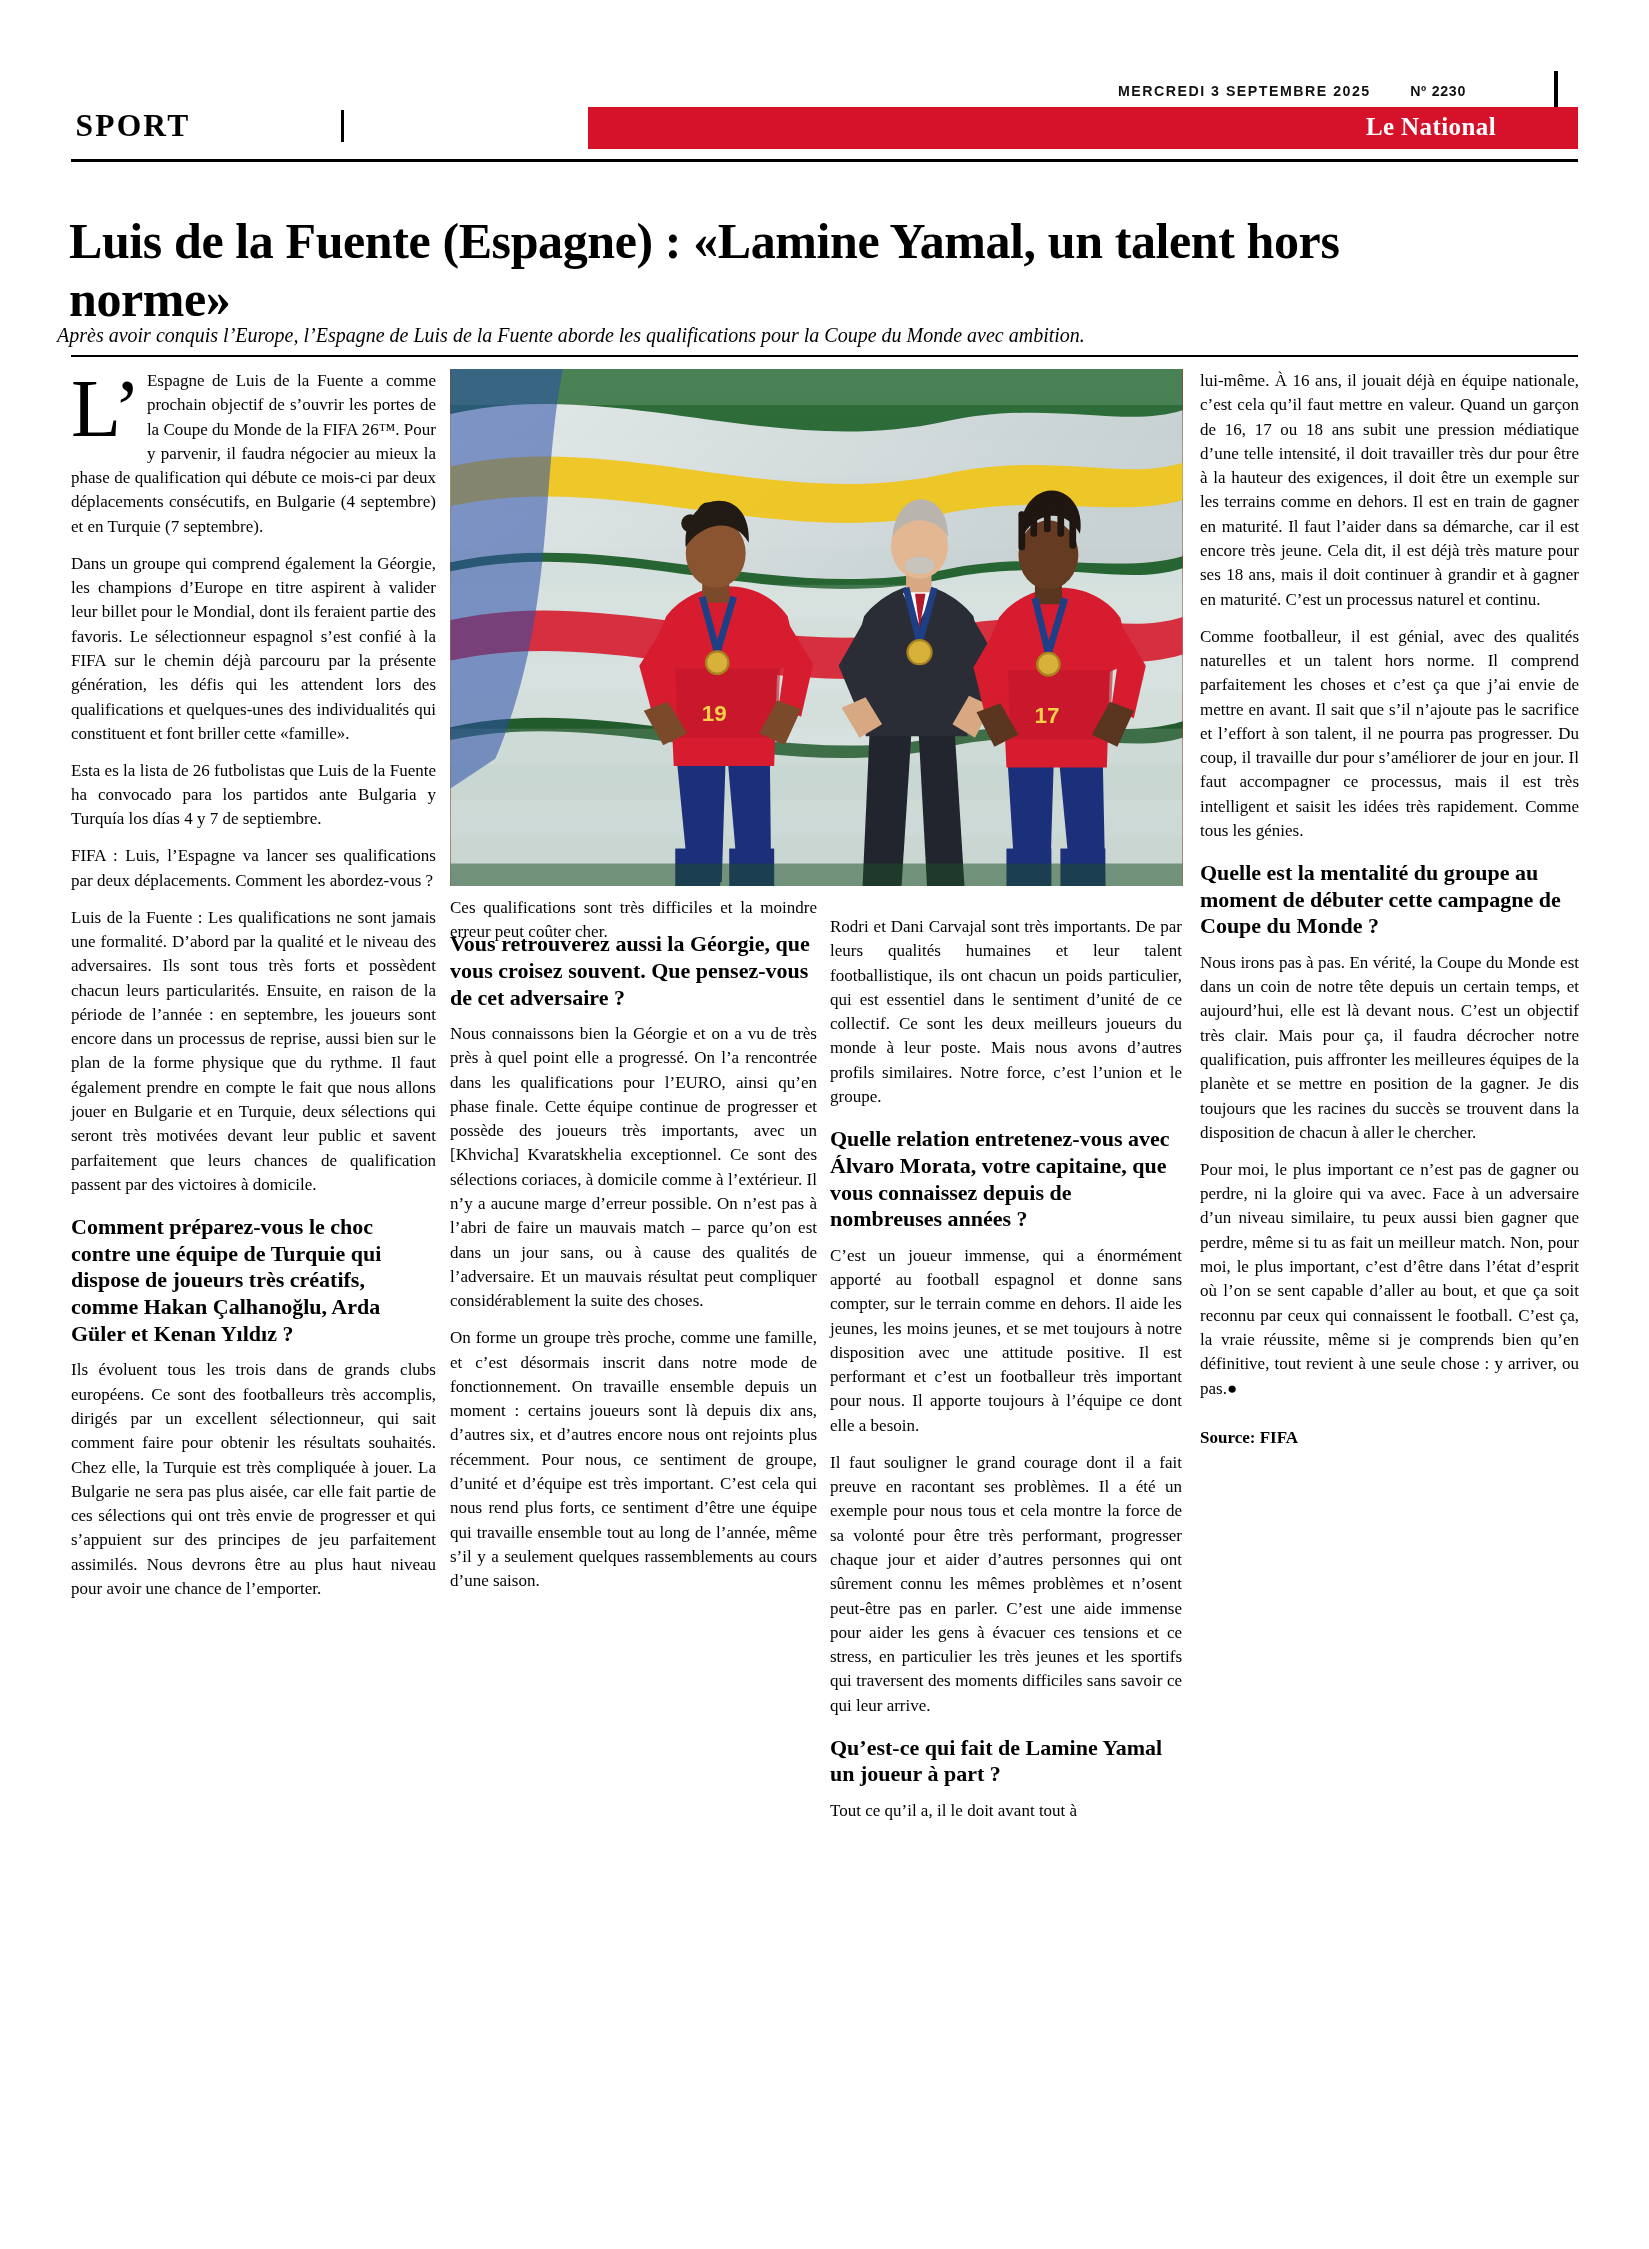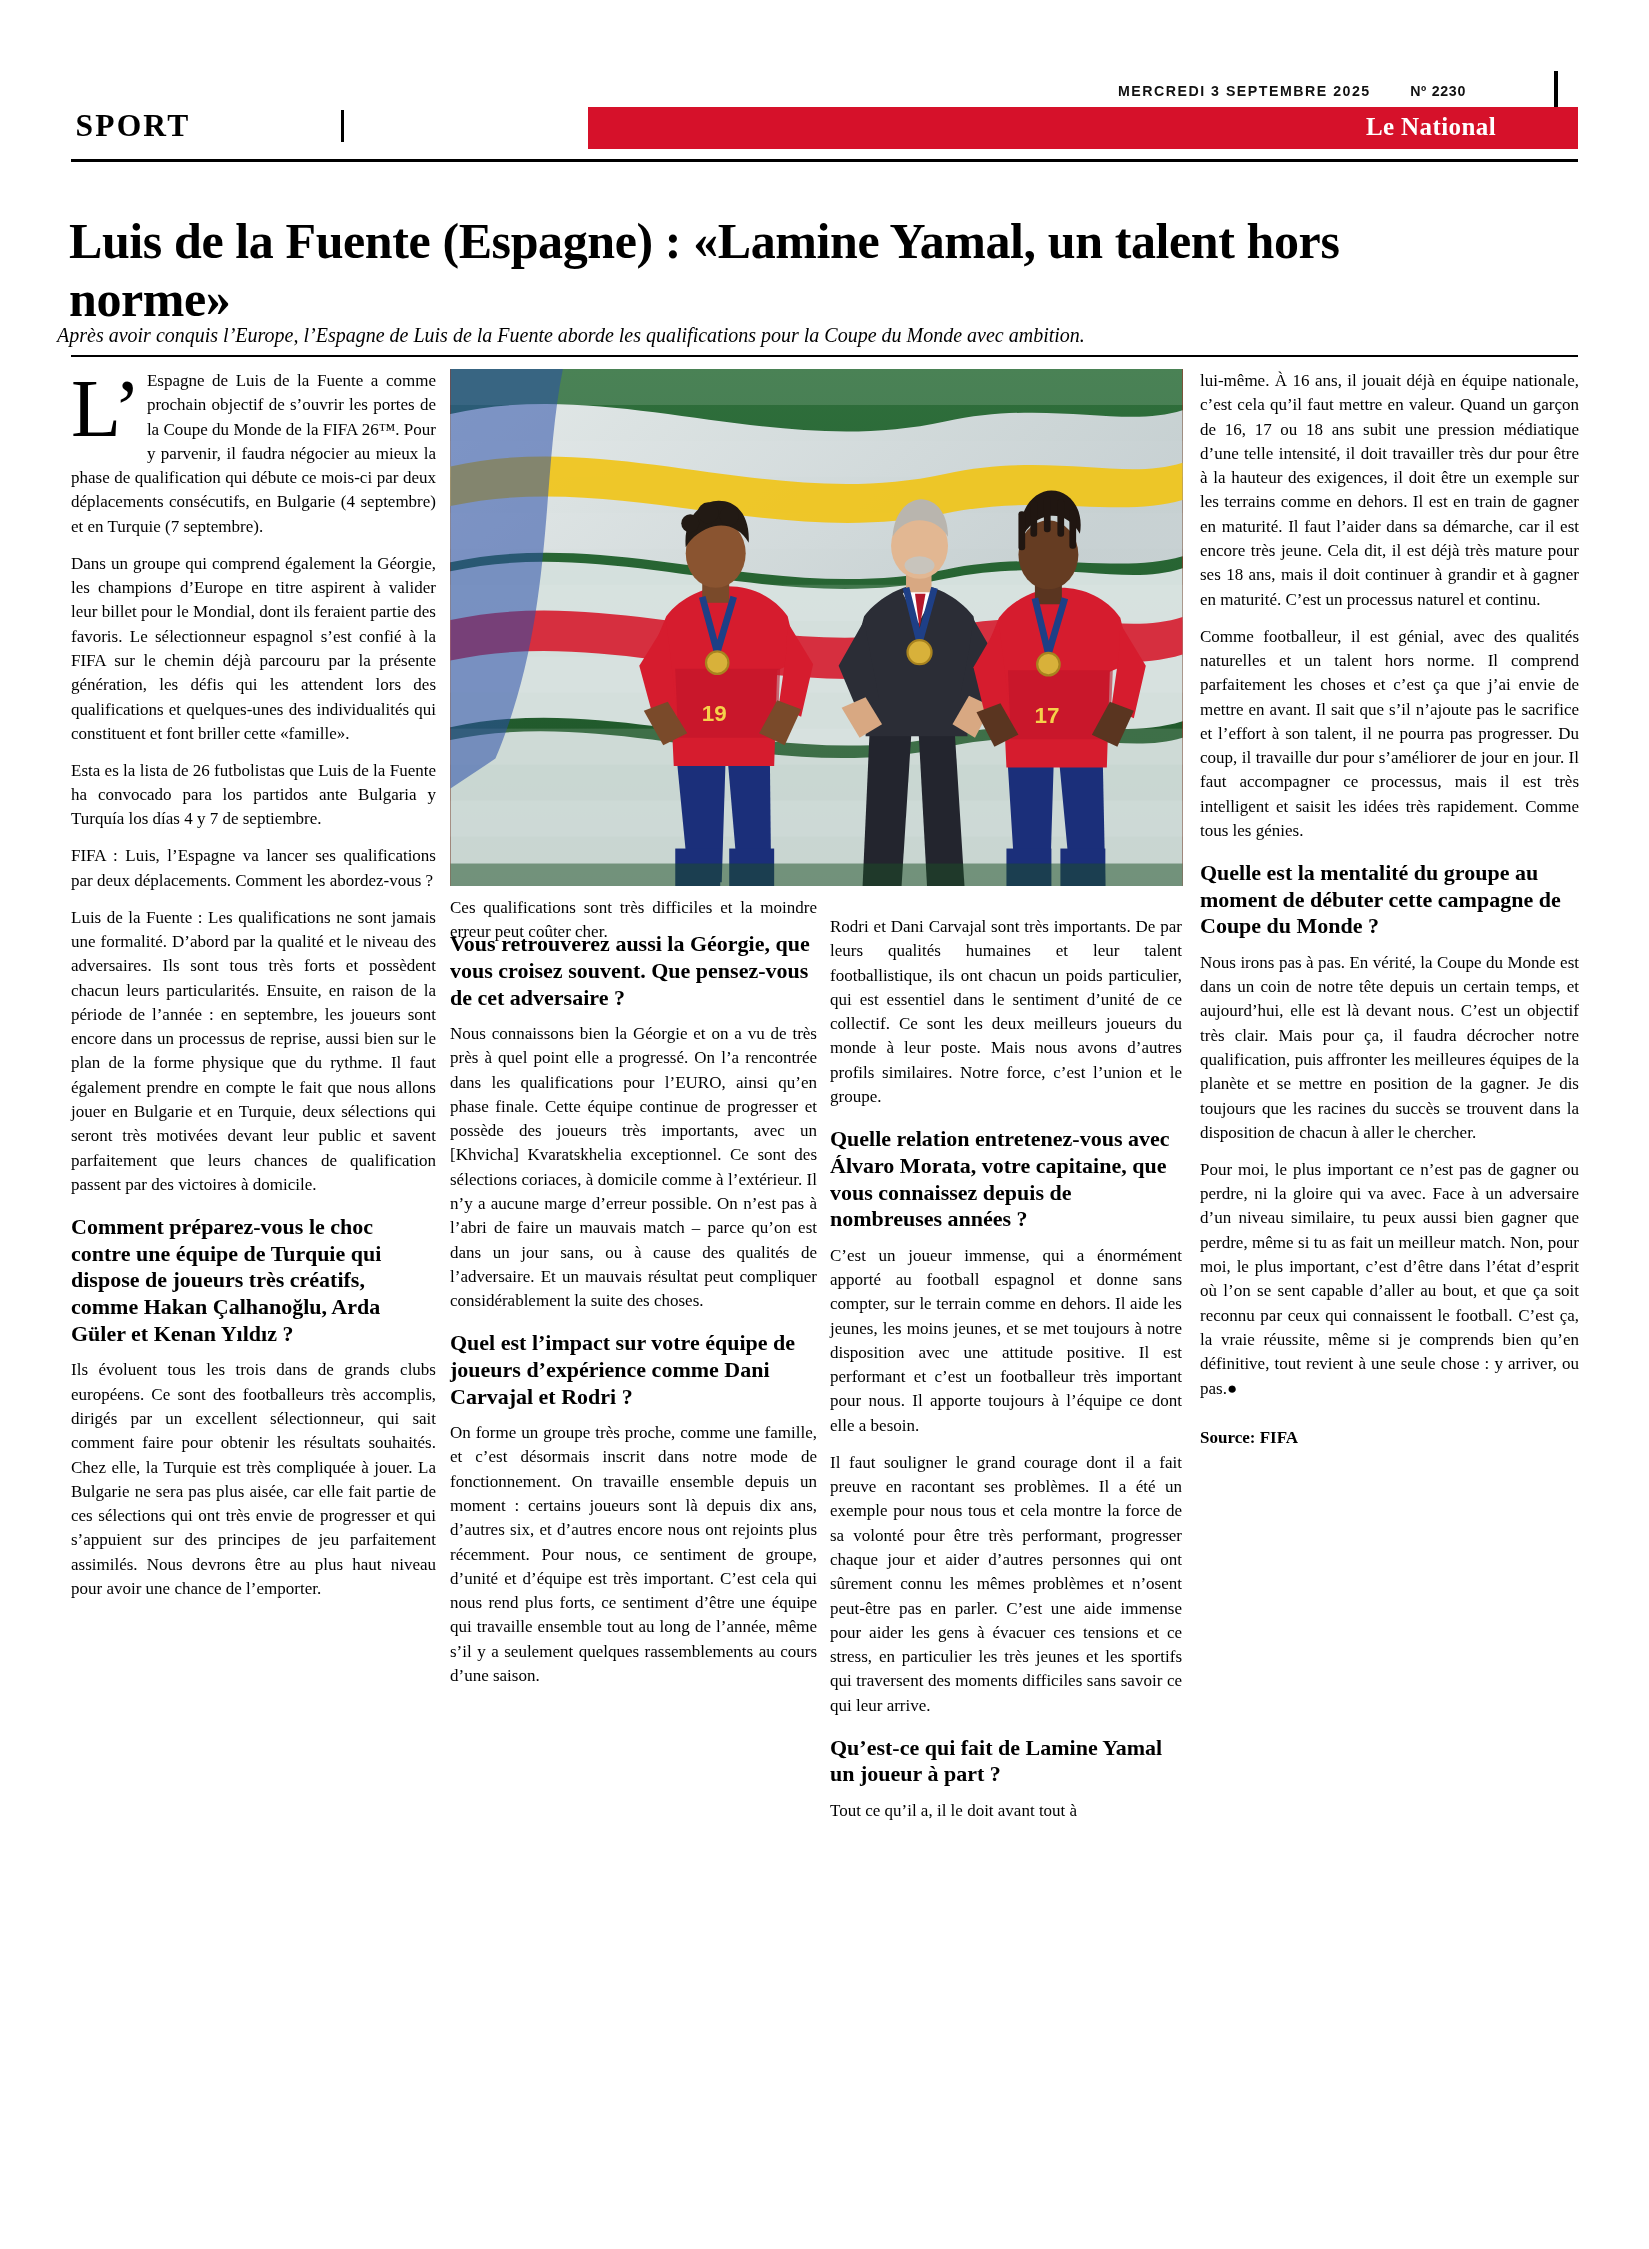--- a/index.html
+++ b/index.html
@@ -371,21 +371,20 @@
 
       <rect x="0" y="660" width="977" height="30" fill="#1c4e26" opacity="0.5"></rect>
     </svg>
   </div>
 
   <div class="photo-caption">Ces qualifications sont très difficiles et la moindre erreur peut coûter cher.</div>
 
   <div class="col col2 col2-lower">
     <div class="qhead first">Vous retrouverez aussi la Géorgie, que vous croisez souvent. Que pensez-vous de cet adversaire ?</div>
     <p>Nous connaissons bien la Géorgie et on a vu de très près à quel point elle a progressé. On l’a rencontrée dans les qualifications pour l’EURO, ainsi qu’en phase finale. Cette équipe continue de progresser et possède des joueurs très importants, avec un [Khvicha] Kvaratskhelia exceptionnel. Ce sont des sélections coriaces, à domicile comme à l’extérieur. Il n’y a aucune marge d’erreur possible. On n’est pas à l’abri de faire un mauvais match – parce qu’on est dans un jour sans, ou à cause des qualités de l’adversaire. Et un mauvais résultat peut compliquer considérablement la suite des choses.</p>
-    <div class="qhead">Quel est l’impact sur votre équipe de joueurs d’expérience comme Dani Carvajal et Rodri ?</div>
     <p>On forme un groupe très proche, comme une famille, et c’est désormais inscrit dans notre mode de fonctionnement. On travaille ensemble depuis un moment : certains joueurs sont là depuis dix ans, d’autres six, et d’autres encore nous ont rejoints plus récemment. Pour nous, ce sentiment de groupe, d’unité et d’équipe est très important. C’est cela qui nous rend plus forts, ce sentiment d’être une équipe qui travaille ensemble tout au long de l’année, même s’il y a seulement quelques rassemblements au cours d’une saison.</p>
   </div>
 
   <div class="col col3 col3-lower">
     <p>Rodri et Dani Carvajal sont très importants. De par leurs qualités humaines et leur talent footballistique, ils ont chacun un poids particulier, qui est essentiel dans le sentiment d’unité de ce collectif. Ce sont les deux meilleurs joueurs du monde à leur poste. Mais nous avons d’autres profils similaires. Notre force, c’est l’union et le groupe.</p>
     <div class="qhead">Quelle relation entretenez-vous avec Álvaro Morata, votre capitaine, que vous connaissez depuis de nombreuses années ?</div>
     <p>C’est un joueur immense, qui a énormément apporté au football espagnol et donne sans compter, sur le terrain comme en dehors. Il aide les jeunes, les moins jeunes, et se met toujours à notre disposition avec une attitude positive. Il est performant et c’est un footballeur très important pour nous. Il apporte toujours à l’équipe ce dont elle a besoin.</p>
     <p>Il faut souligner le grand courage dont il a fait preuve en racontant ses problèmes. Il a été un exemple pour nous tous et cela montre la force de sa volonté pour être très performant, progresser chaque jour et aider d’autres personnes qui ont sûrement connu les mêmes problèmes et n’osent peut-être pas en parler. C’est une aide immense pour aider les gens à évacuer ces tensions et ce stress, en particulier les très jeunes et les sportifs qui traversent des moments difficiles sans savoir ce qui leur arrive.</p>
     <div class="qhead">Qu’est-ce qui fait de Lamine Yamal un joueur à part ?</div>
     <p>Tout ce qu’il a, il le doit avant tout à</p>

